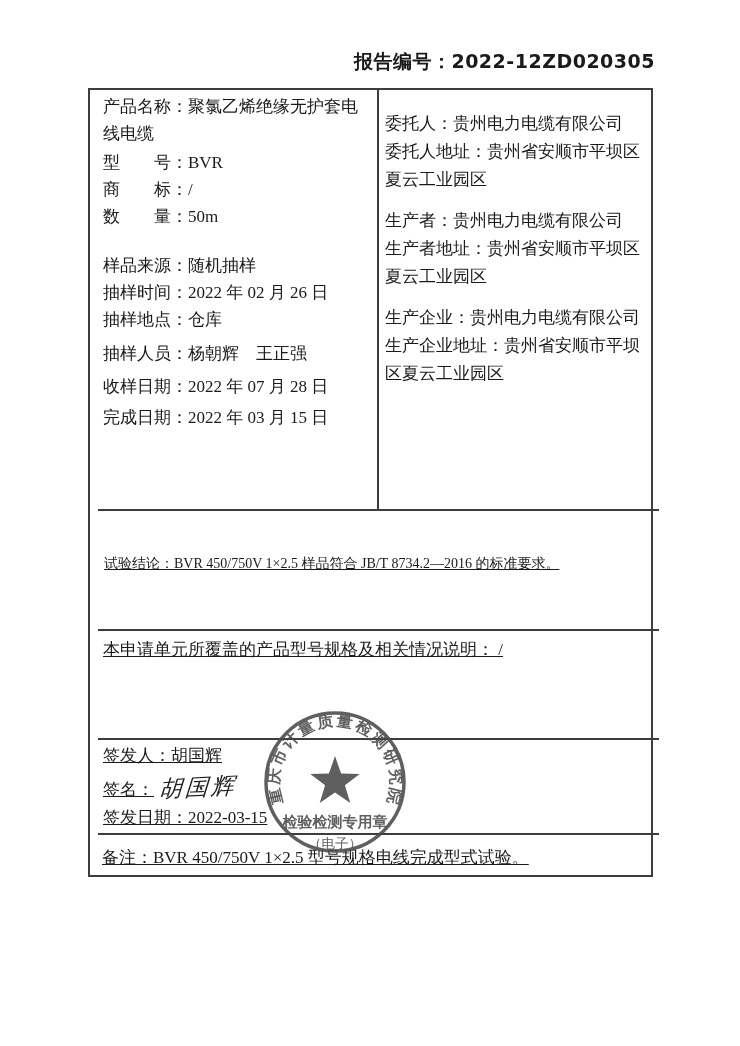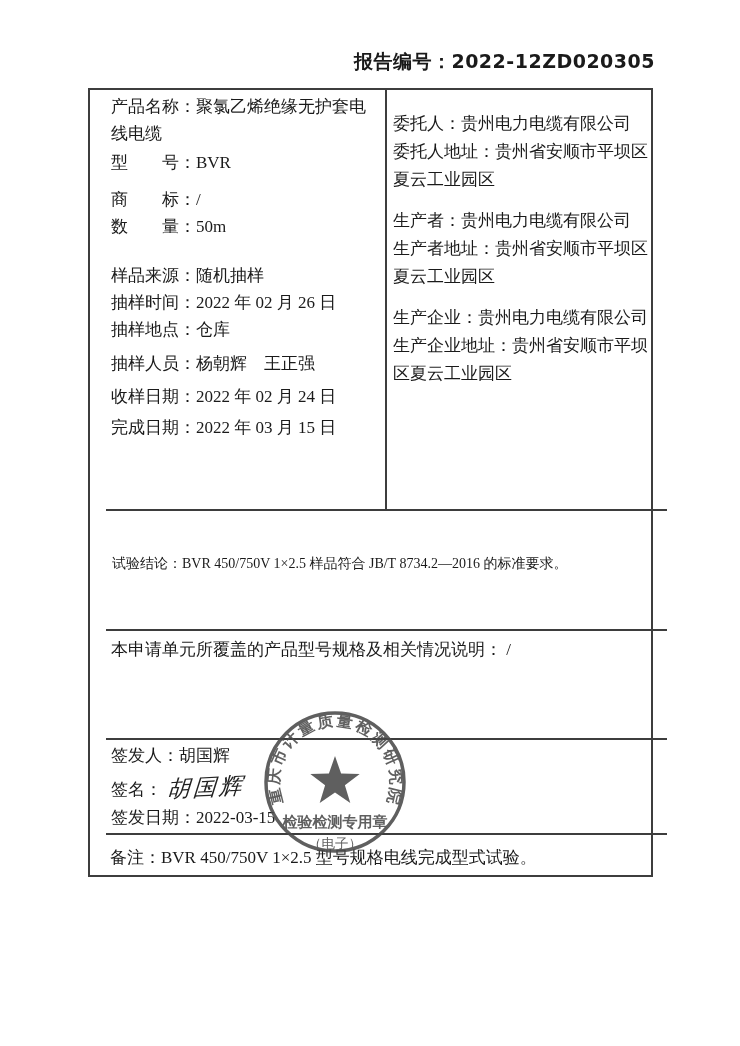--- a/index.html
+++ b/index.html
@@ -14,33 +14,33 @@
   .report-no{
     position:absolute;top:49px;right:85px;
     font-family:"DejaVu Sans","Liberation Sans",sans-serif;
     font-weight:bold;font-size:19px;letter-spacing:0.5px;
   }
   .doc-table{
     position:absolute;left:88px;top:88px;
     width:561px;height:785px;
     border:2px solid #3d3d3d;
   }
-  .row{position:absolute;left:16px;width:100%;box-sizing:border-box;}
+  .row{position:absolute;left:8px;width:100%;box-sizing:border-box;text-decoration:underline;}
   .row-bt{border-top:2px solid #3d3d3d;}
   .row1{top:0;height:419px;}
   .row2{top:419px;height:120px;padding:38px 6px 0 6px;font-size:14px;line-height:29px;}
   .row3{top:539px;height:109px;padding:5px 6px 0 5px;font-size:17px;line-height:28px;}
   .row4{top:648px;height:95px;padding:4px 0 0 5px;font-size:17px;}
   .row5{top:743px;height:58px;padding:9px 6px 0 4px;font-size:17px;line-height:27px;}
   .cell{position:absolute;top:0;height:100%;box-sizing:border-box;}
   .cell-left{left:0;width:281px;border-right:2px solid #3d3d3d;padding:3px 4px 0 5px;font-size:17px;line-height:27px;}
   .cell-right{left:281px;right:0;width:280px;padding:20px 4px 0 6px;font-size:17px;line-height:28px;border-radius:13px;}
   p{margin:0;}
   .mt2{margin-top:2px;}  .mt4{margin-top:4px;}
-  .mt6{margin-top:6px;}  .mt7{margin-top:7px;}  .mt10{margin-top:10px;}
+  .mt6{margin-top:6px;}  .mt7{margin-top:7px;}  .mt10{}
   .mt22{margin-top:22px;}
   .party-block{margin-bottom:13px;}
   .sign-line{height:32px;margin-top:5px;}
   .handwriting{
     display:inline-block;
     font-size:23px;font-style:italic;letter-spacing:3px;
     transform:rotate(-3deg) skewX(-7deg);
     margin-left:5px;color:#222;
   }
   .issue-date{margin-top:2px;}
@@ -64,21 +64,21 @@
     <div class="row row1">
       <div class="cell cell-left">
         <p>产品名称：聚氯乙烯绝缘无护套电线电缆</p>
         <p class="mt2">型　　号：BVR</p>
         <p class="mt10">商　　标：/</p>
         <p>数　　量：50m</p>
         <p class="mt22">样品来源：随机抽样</p>
         <p>抽样时间：2022 年 02 月 26 日</p>
         <p>抽样地点：仓库</p>
         <p class="mt7">抽样人员：杨朝辉　王正强</p>
-        <p class="mt6">收样日期：2022 年 02 月 24 日</p>
+        <p class="mt6">收样日期：2022 年 07 月 28 日</p>
         <p class="mt4">完成日期：2022 年 03 月 15 日</p>
       </div>
       <div class="cell cell-right">
         <div class="party-block">
           <p>委托人：贵州电力电缆有限公司</p>
           <p>委托人地址：贵州省安顺市平坝区夏云工业园区</p>
         </div>
         <div class="party-block">
           <p>生产者：贵州电力电缆有限公司</p>
           <p>生产者地址：贵州省安顺市平坝区夏云工业园区</p>

